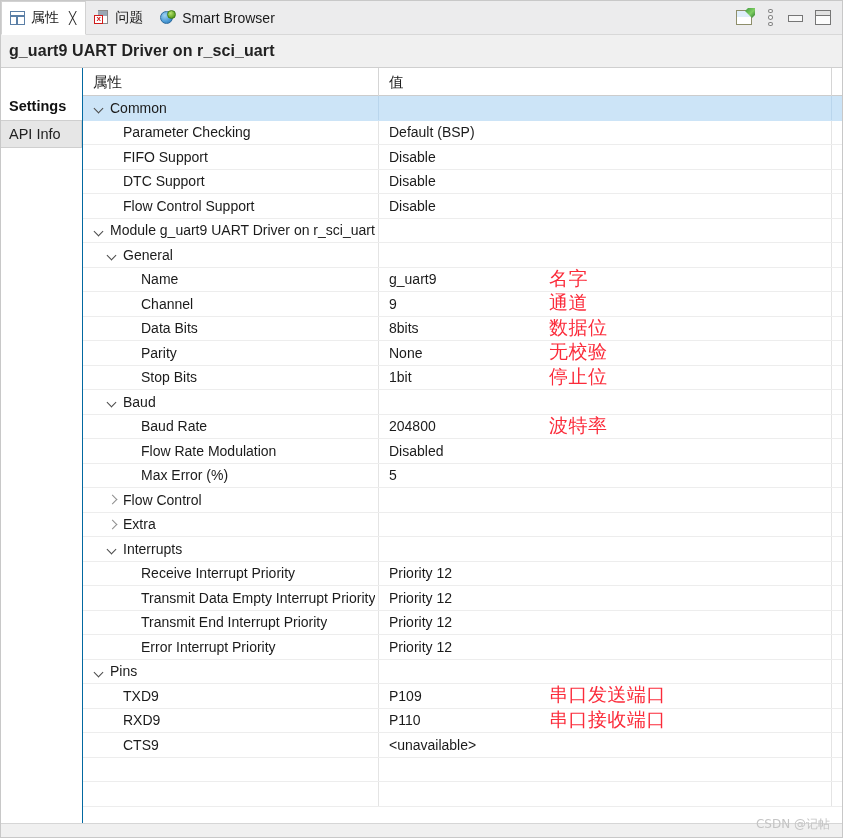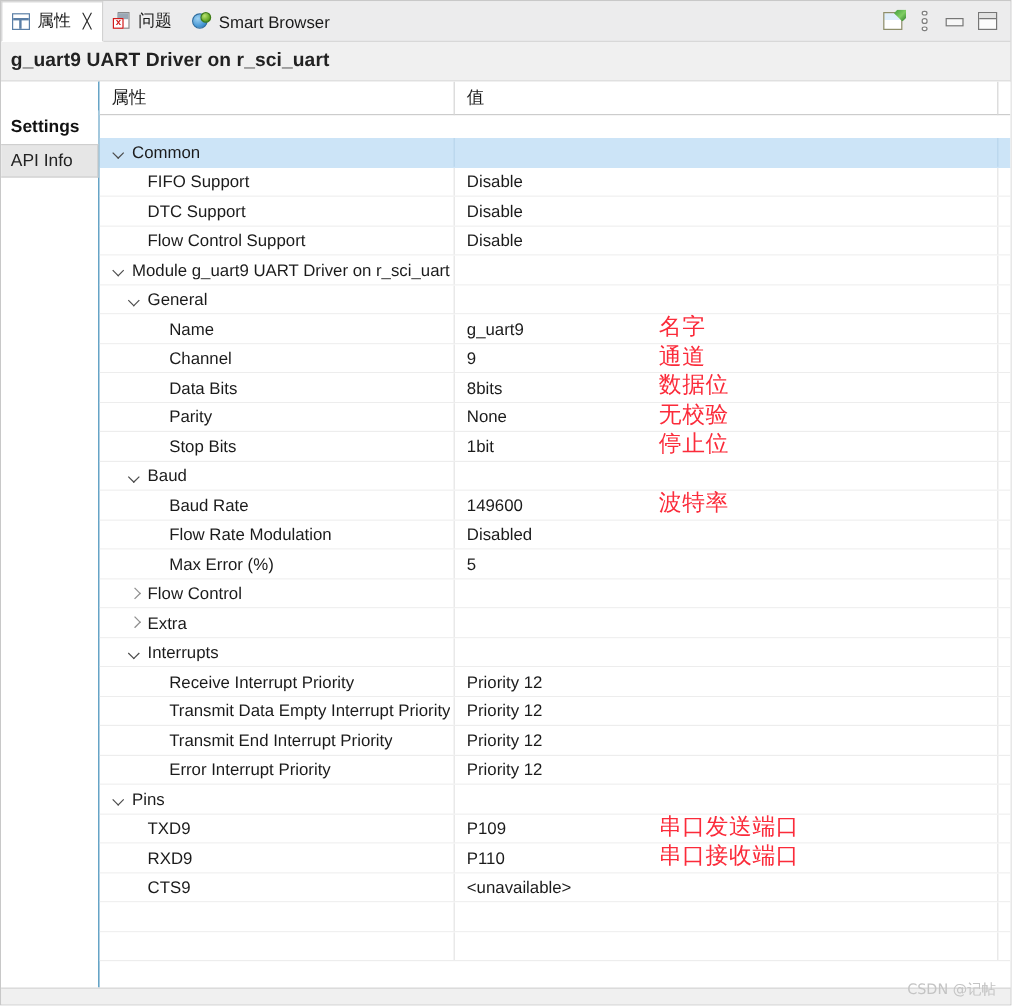--- a/index.html
+++ b/index.html
@@ -256,21 +256,21 @@
     font-size: 14.5px;
     color: #1c1c1c;
     padding-left: 10px;
     line-height: 28px;
     height: 28px;
   }
   .th.c1 { width: 296px; flex: 0 0 296px; border-right: 1px solid #d5d5d5; }
   .th.c2 { width: 453px; flex: 0 0 453px; border-right: 1px solid #d5d5d5; }
   .th.c3 { flex: 1 1 auto; }
 
-  .rows { position: relative; margin-top: 19px; }
+  .rows { position: relative; }
   .row {
     height: 24.5px;
     display: flex;
     align-items: center;
     border-bottom: 1px solid #ededed;
     position: relative;
     background: #ffffff;
   }
   .row.sel { background: #cce4f7; border-bottom-color: #cce4f7; }
   .row.blank { border-bottom: 1px solid #ededed; }
@@ -426,20 +426,29 @@
               <span class="twisty down"></span>
               <span class="lbl">Common</span>
             </div>
             <div class="cell c2">
               <span></span>
             </div>
             <div class="cell c3"></div>
           </div>
           <div class="row">
             <div class="cell c1 ind-leaf1">
+              <span class="lbl">Parameter Checking</span>
+            </div>
+            <div class="cell c2">
+              <span>Default (BSP)</span>
+            </div>
+            <div class="cell c3"></div>
+          </div>
+          <div class="row">
+            <div class="cell c1 ind-leaf1">
               <span class="lbl">FIFO Support</span>
             </div>
             <div class="cell c2">
               <span>Disable</span>
             </div>
             <div class="cell c3"></div>
           </div>
           <div class="row">
             <div class="cell c1 ind-leaf1">
               <span class="lbl">DTC Support</span>
@@ -536,21 +545,21 @@
             <div class="cell c2">
               <span></span>
             </div>
             <div class="cell c3"></div>
           </div>
           <div class="row">
             <div class="cell c1 ind-leaf2">
               <span class="lbl">Baud Rate</span>
             </div>
             <div class="cell c2">
-              <span>149600</span>
+              <span>204800</span>
               <span class="note" style="left: 170px; top: 1px;">波特率</span>
             </div>
             <div class="cell c3"></div>
           </div>
           <div class="row">
             <div class="cell c1 ind-leaf2">
               <span class="lbl">Flow Rate Modulation</span>
             </div>
             <div class="cell c2">
               <span>Disabled</span>

